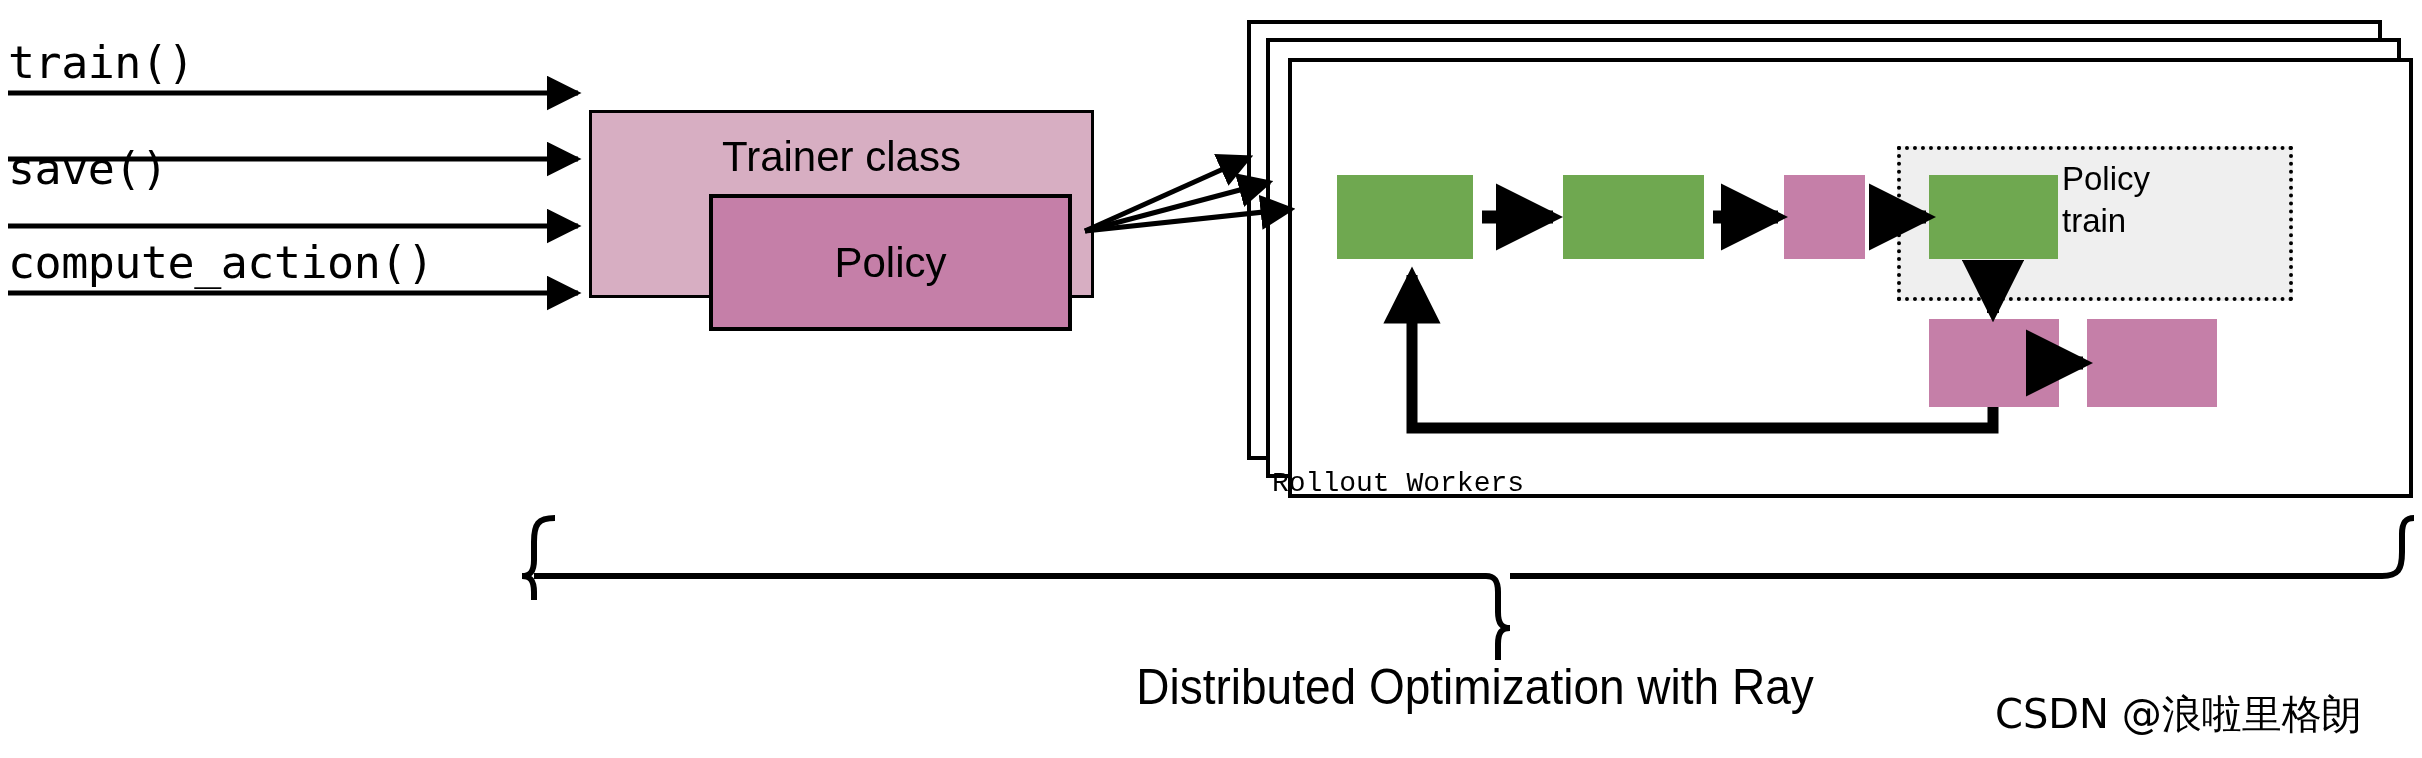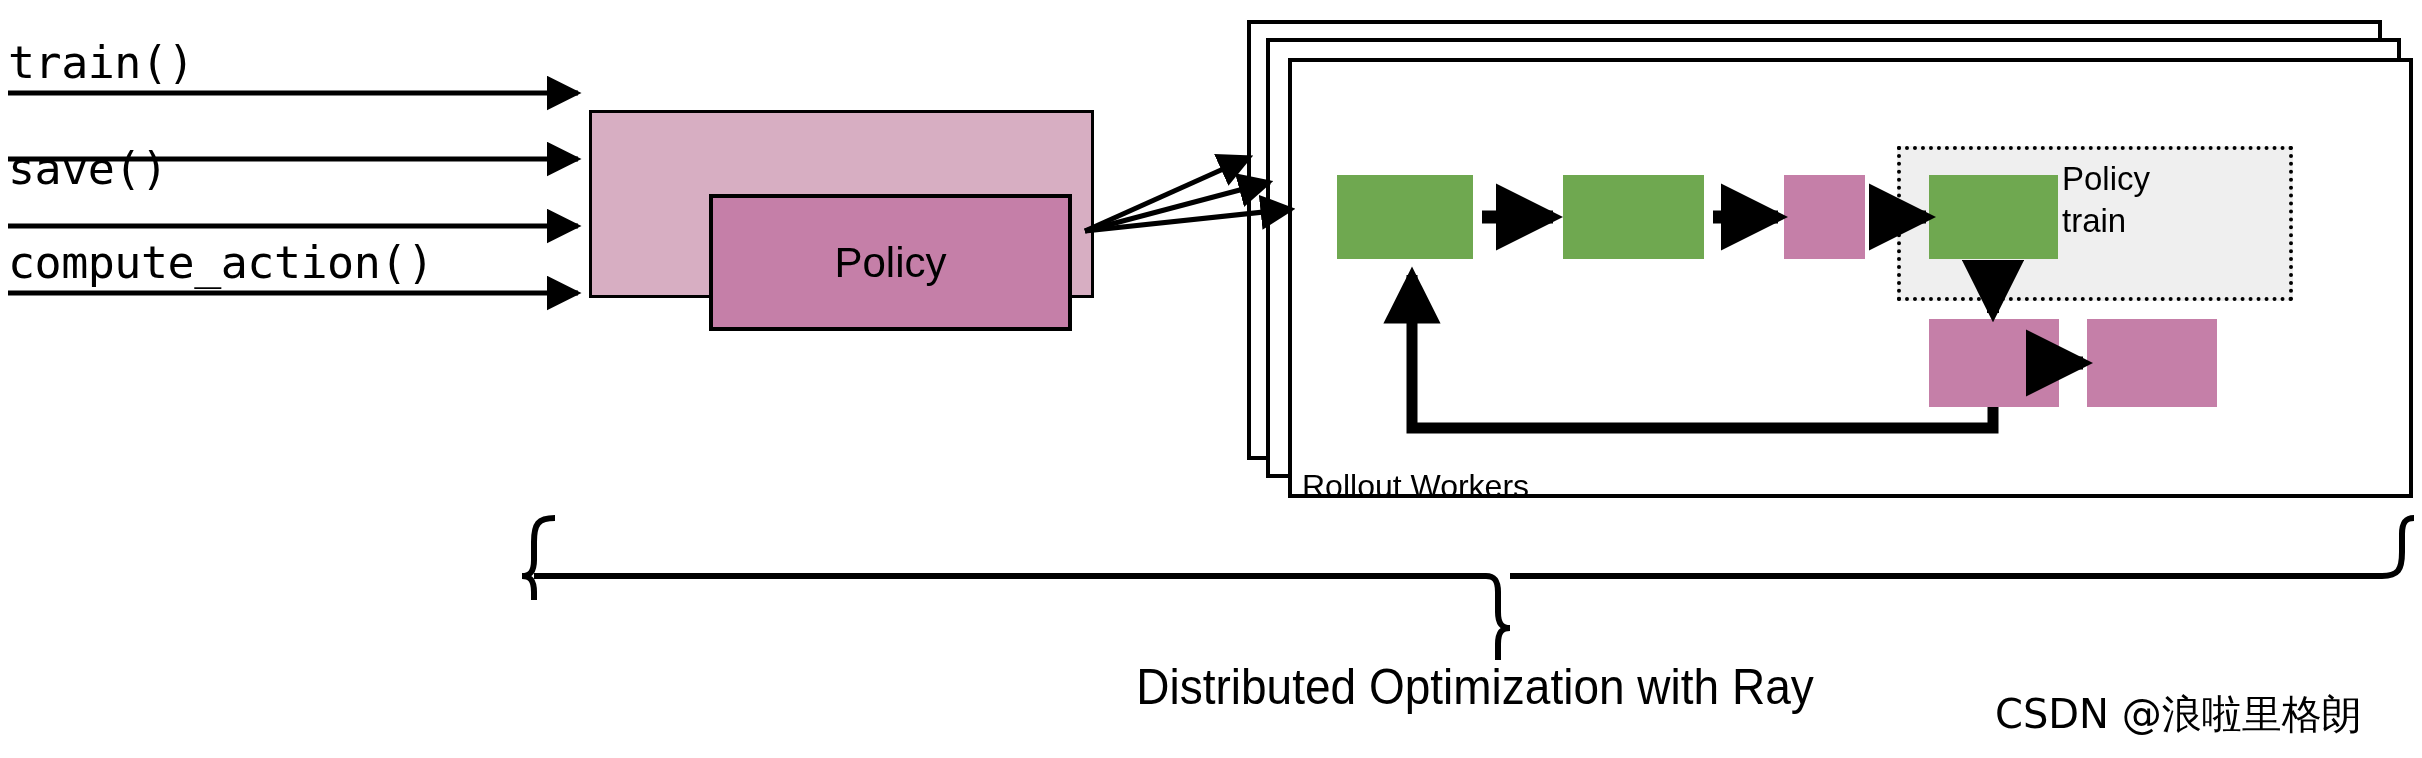--- a/index.html
+++ b/index.html
@@ -72,25 +72,26 @@
     background: #ffffff;
     border: 4px solid #000000;
     box-sizing: border-box;
   }
   #worker-card-back  { left: 1247px; top: 20px;  width: 1135px; height: 440px; }
   #worker-card-mid   { left: 1266px; top: 38px;  width: 1135px; height: 440px; }
   #worker-card-front { left: 1288px; top: 58px;  width: 1125px; height: 440px; }
 
   #rollout-workers-label {
     position: absolute;
-    left: 1302px;
+    left: 1272px;
     top: 468px;
-    font-size: 32px;
-    color: #000000;
-    white-space: nowrap;
+    font-size: 28px;
+    color: #000000;
+    white-space: nowrap;
+    font-family: Liberation Mono, monospace;
   }
 
   
   .pipe-block {
     position: absolute;
     box-sizing: border-box;
   }
   .block-green { background: #6fa850; }
   .block-pink  { background: #c57fa8; }
 
@@ -156,20 +157,21 @@
 <div id="stage">
 
   <div class="api-label" style="left:8px; top:36px;">train()</div>
 
   <div class="api-label" style="left:8px; top:94px;margin-top:48px;">save()</div>
 
 
   <div class="api-label" style="left:8px; top:236px;">compute_action()</div>
 
   <div id="trainer-box">
+    <div id="trainer-title">Trainer class</div>
 
     <div id="policy-optimizer-box">
       <div class="po-line">Policy</div>
     </div>
   </div>
 
   <div class="worker-card" id="worker-card-back"></div>
   <div class="worker-card" id="worker-card-mid"></div>
   <div class="worker-card" id="worker-card-front"></div>
 

